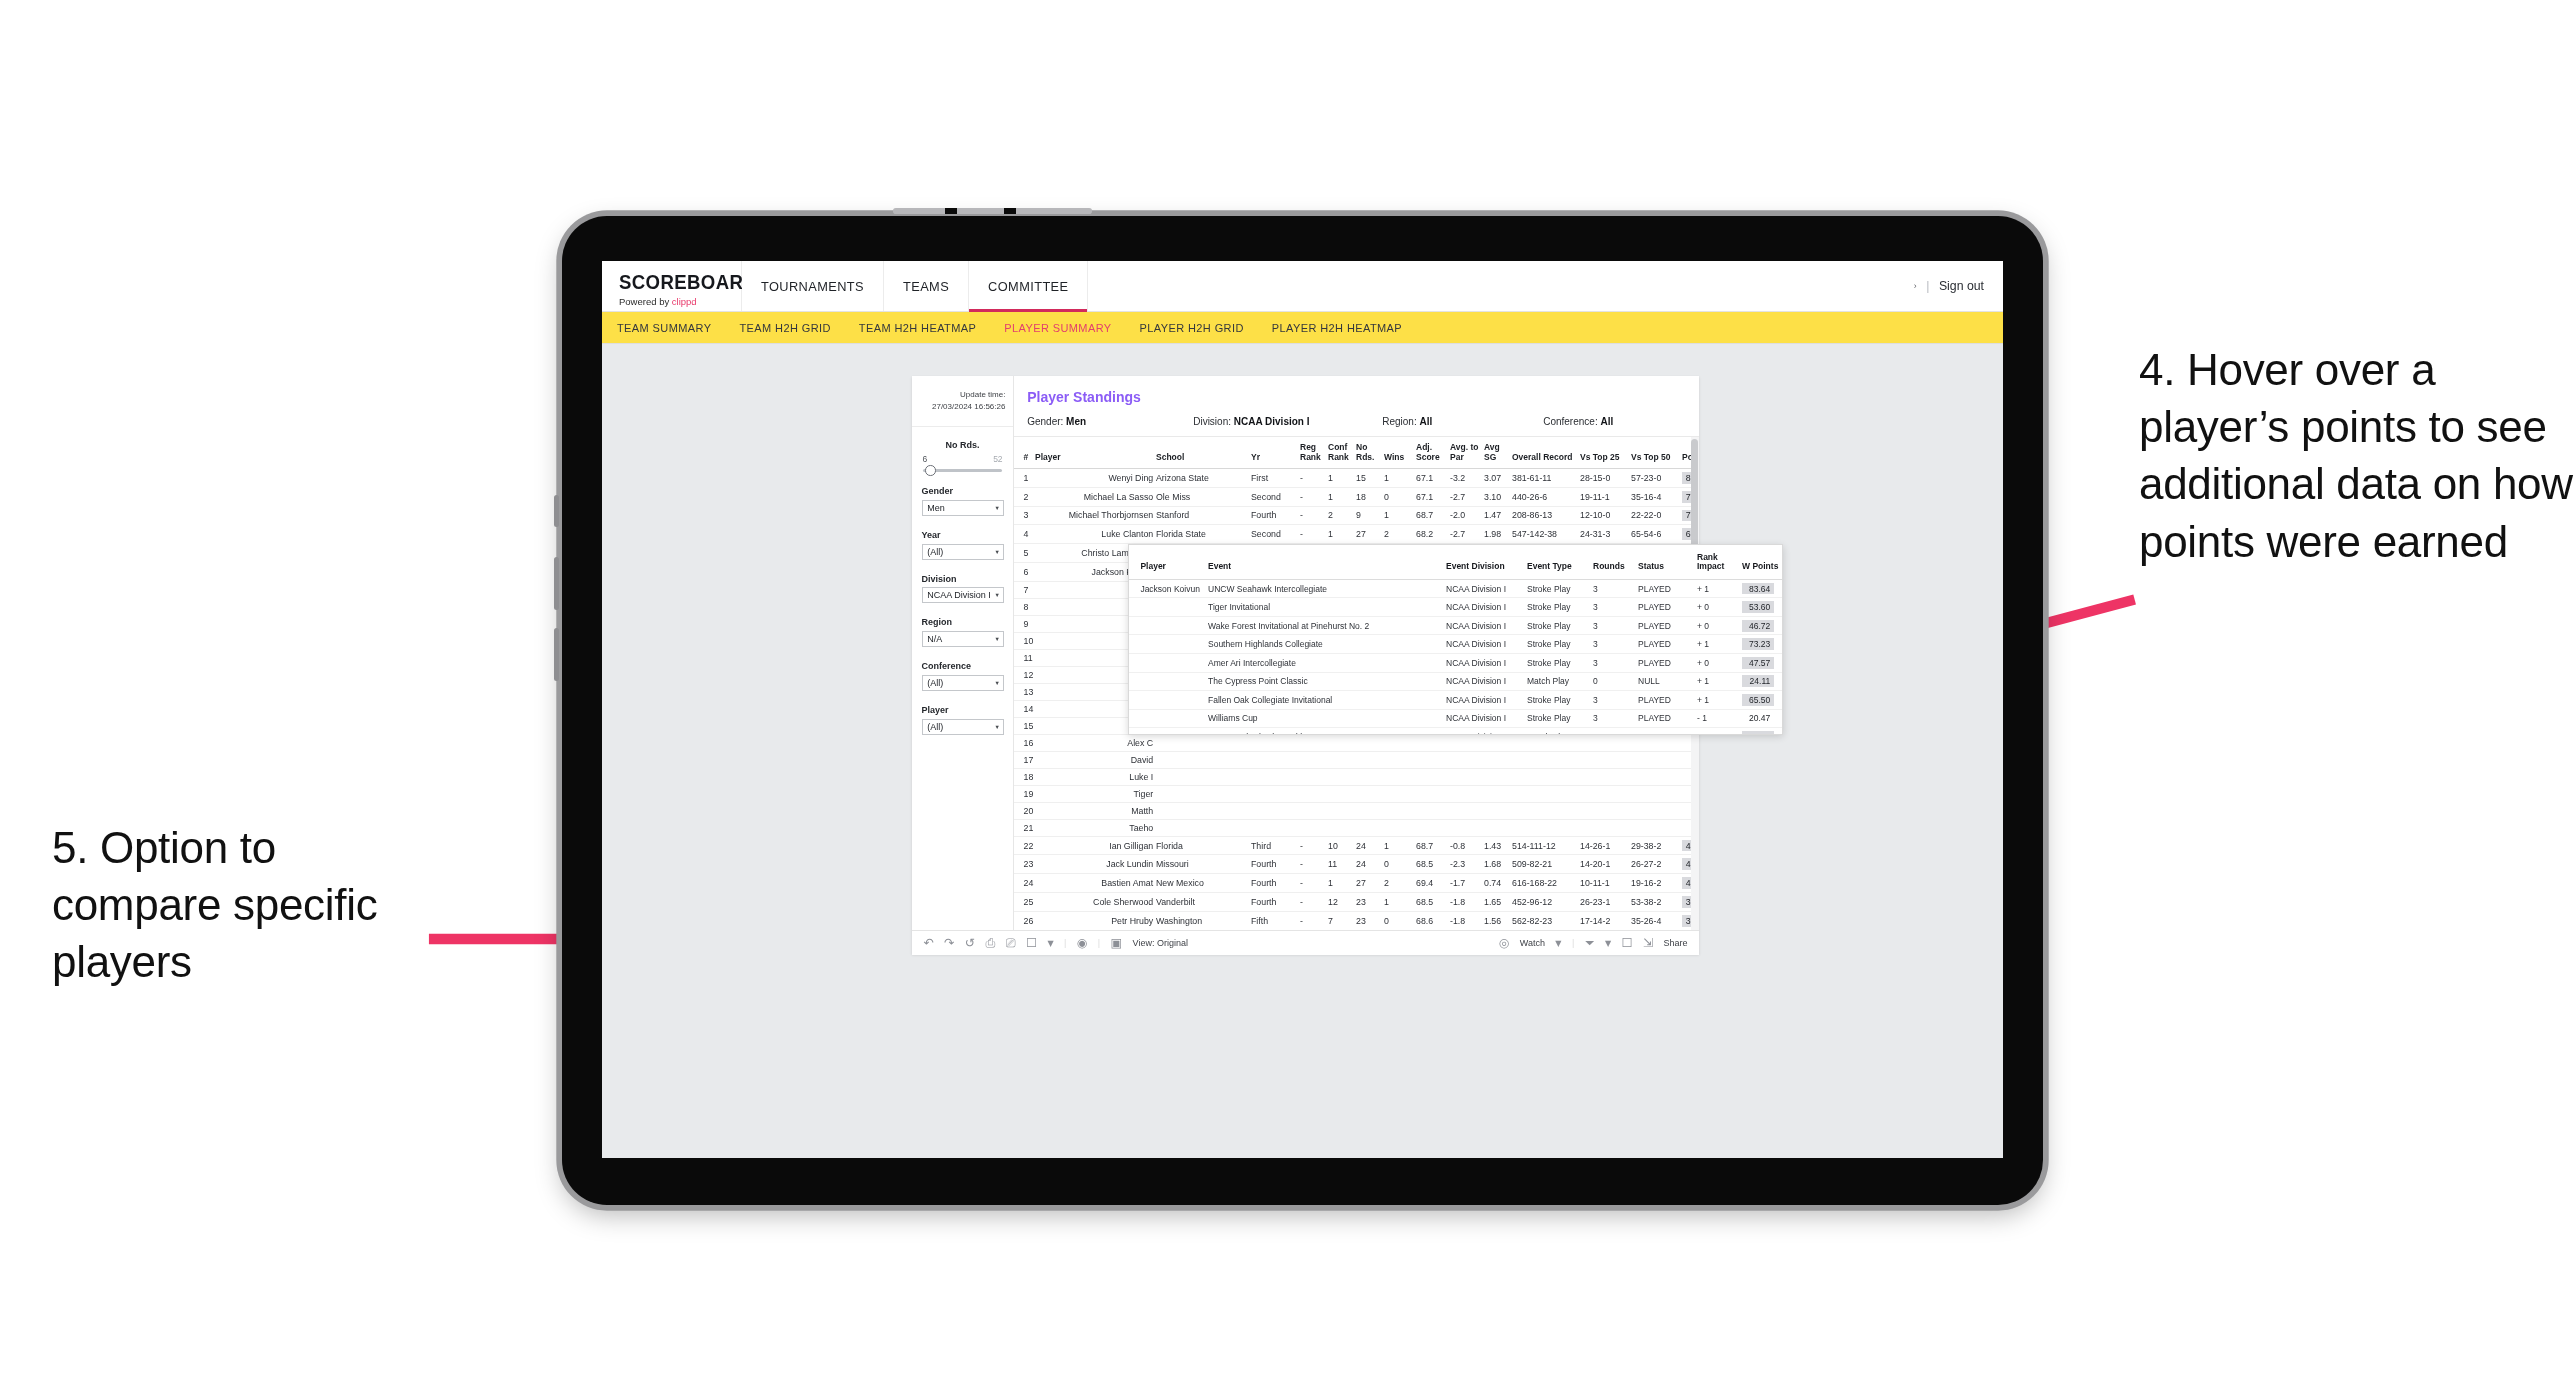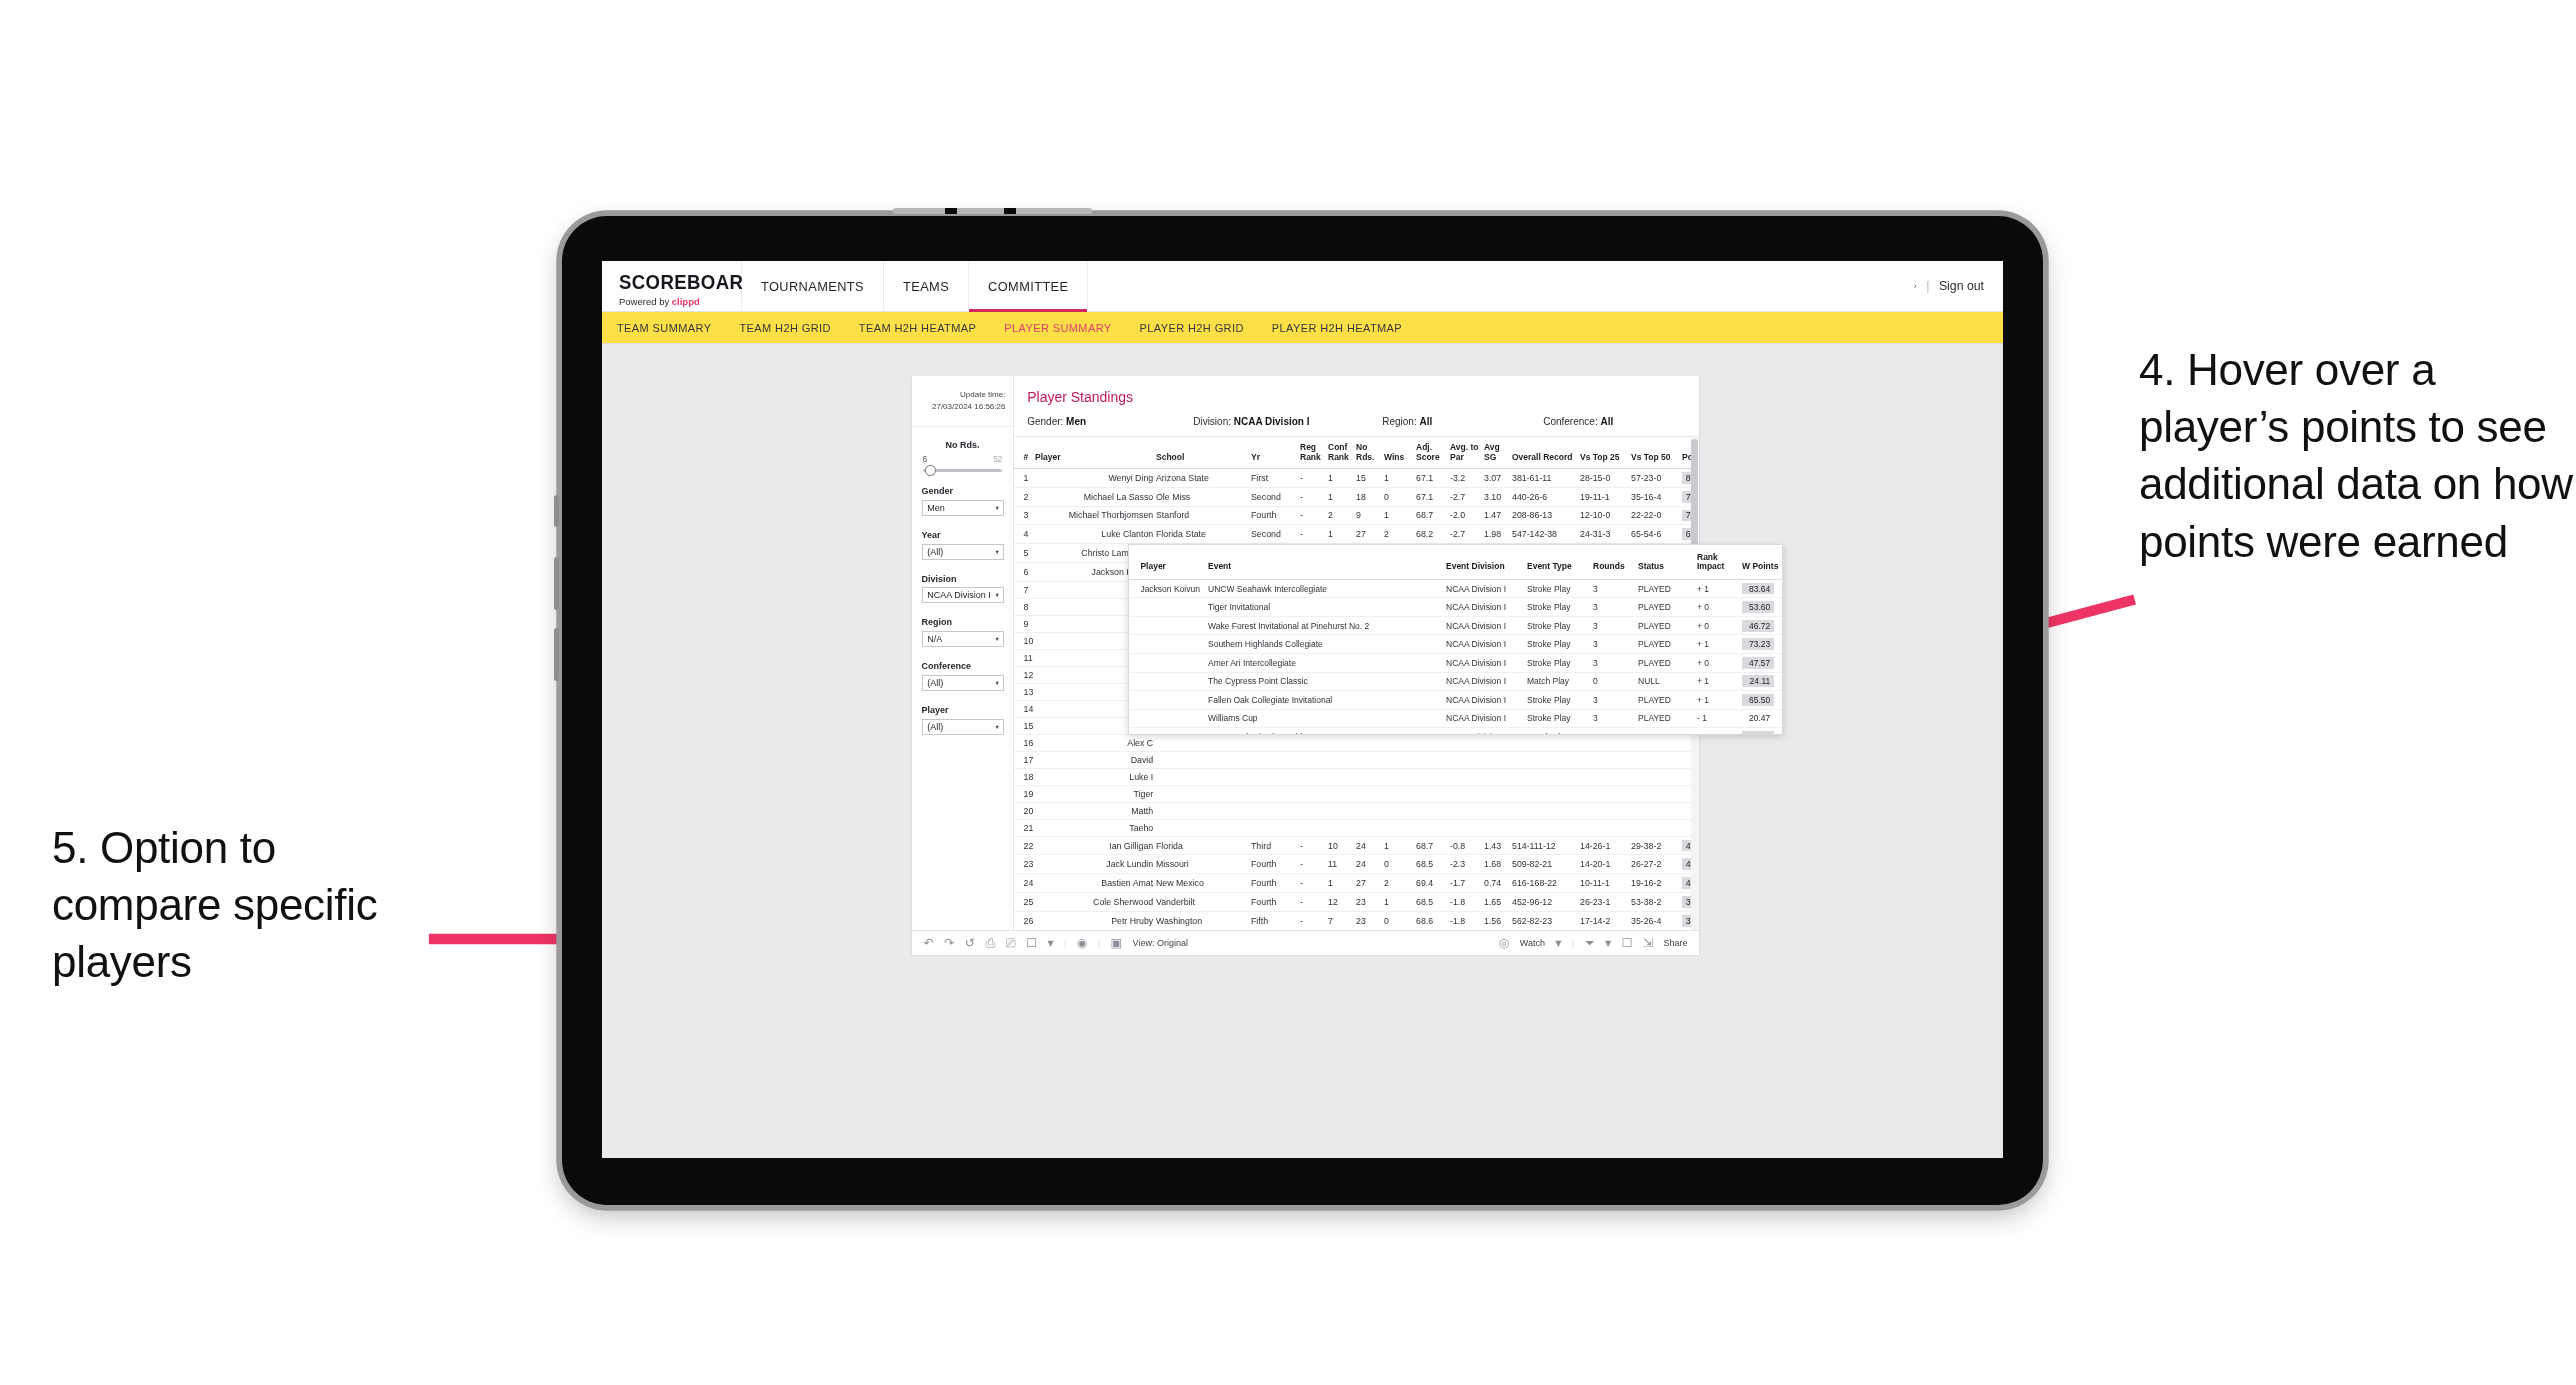--- a/index.html
+++ b/index.html
@@ -68,21 +68,21 @@
     display: flex; flex-direction: column; justify-content: center;
     border-right: 0.9px solid #ececec;
   }
   #brand-title {
     font-size: 20px; font-weight: 700; letter-spacing: 0.4px;
     color: #16181d; line-height: 1; font-stretch: condensed;
     font-family: "Liberation Sans Narrow","Liberation Sans", sans-serif;
     transform: scaleX(.93); transform-origin: left center;
   }
   #brand-sub { font-size: 9.5px; color: #2b2b2b; margin-top: 3.8px; }
-  #brand-sub b { color: #e8396a; font-weight: 700; }
+  #brand-sub b { color: #e8396a; font-weight: 400; }
 
   .topnav-item {
     display: flex; align-items: center; padding: 0 19px;
     font-size: 12.8px; color: #1f2227; letter-spacing: 0.4px;
     border-right: 0.9px solid #ececec; cursor: pointer;
     position: relative; background: #fff;
   }
   .topnav-item.active::after {
     content: ""; position: absolute; left: 0; right: 0; bottom: -0.9px;
     height: 2.8px; background: #d22a5c;
@@ -147,21 +147,21 @@
   .f-group { padding: 14px 9.5px 0 9.5px; }
   .f-select {
     height: 16px; border: 0.9px solid #c4c7cb; background: #fff;
     display: flex; align-items: center; justify-content: space-between;
     padding: 0 3.8px 0 4.7px; font-size: 9px; color: #22252a; cursor: pointer;
   }
   .f-caret { font-size: 6.6px; color: #4a4d52; }
 
   
   #viz-main { flex: 1; min-width: 0; display: flex; flex-direction: column; position: relative; }
-  #viz-title { font-size: 14px; font-weight: 400; color: #be185d; padding: 13.2px 0 0 13.2px; }
+  #viz-title { font-size: 14px; font-weight: 700; color: #8b5cf6; padding: 13.2px 0 0 13.2px; }
   #viz-meta {
     display: flex; padding: 10.4px 0 9.5px 13.2px; font-size: 10px; color: #2a2d32;
     border-bottom: 0.9px solid #e9e9e9;
   }
   #viz-meta span { display: inline-block; }
   #viz-meta b { font-weight: 700; color: #111317; }
   .meta-1 { width: 166px; } .meta-2 { width: 189px; } .meta-3 { width: 161px; }
 
   
   #table-wrap { flex: 1; overflow: hidden; position: relative; }

